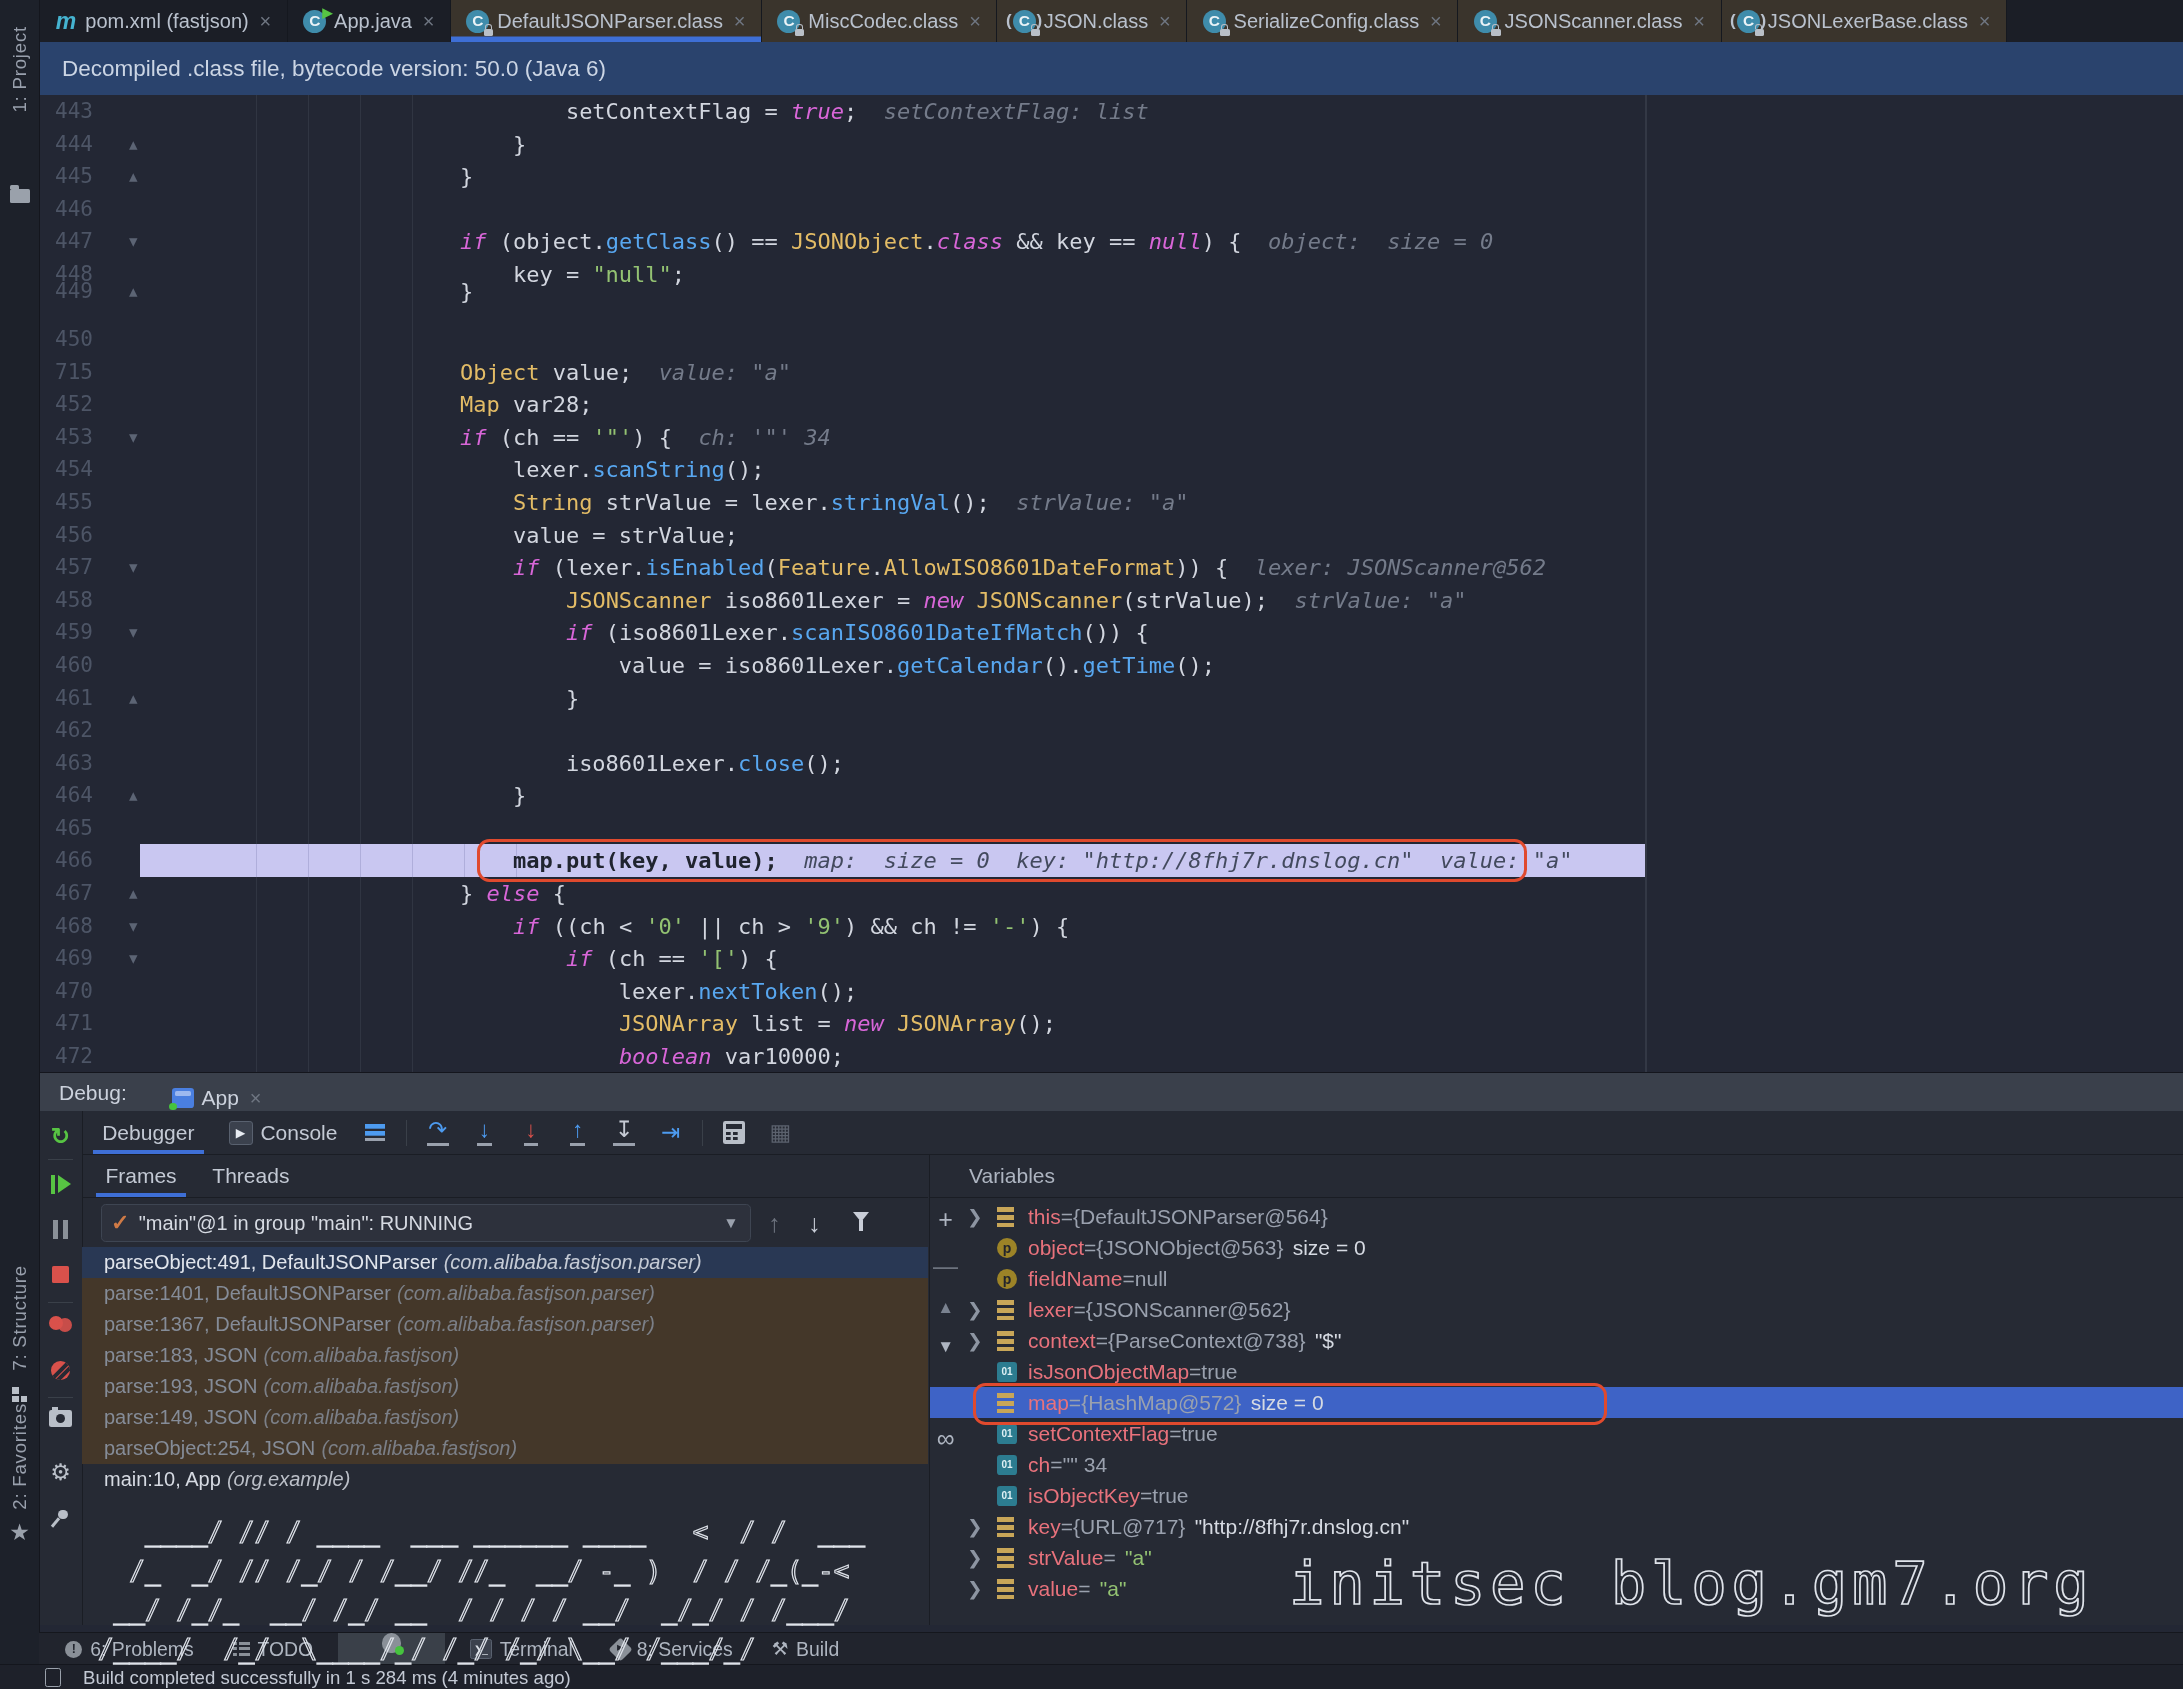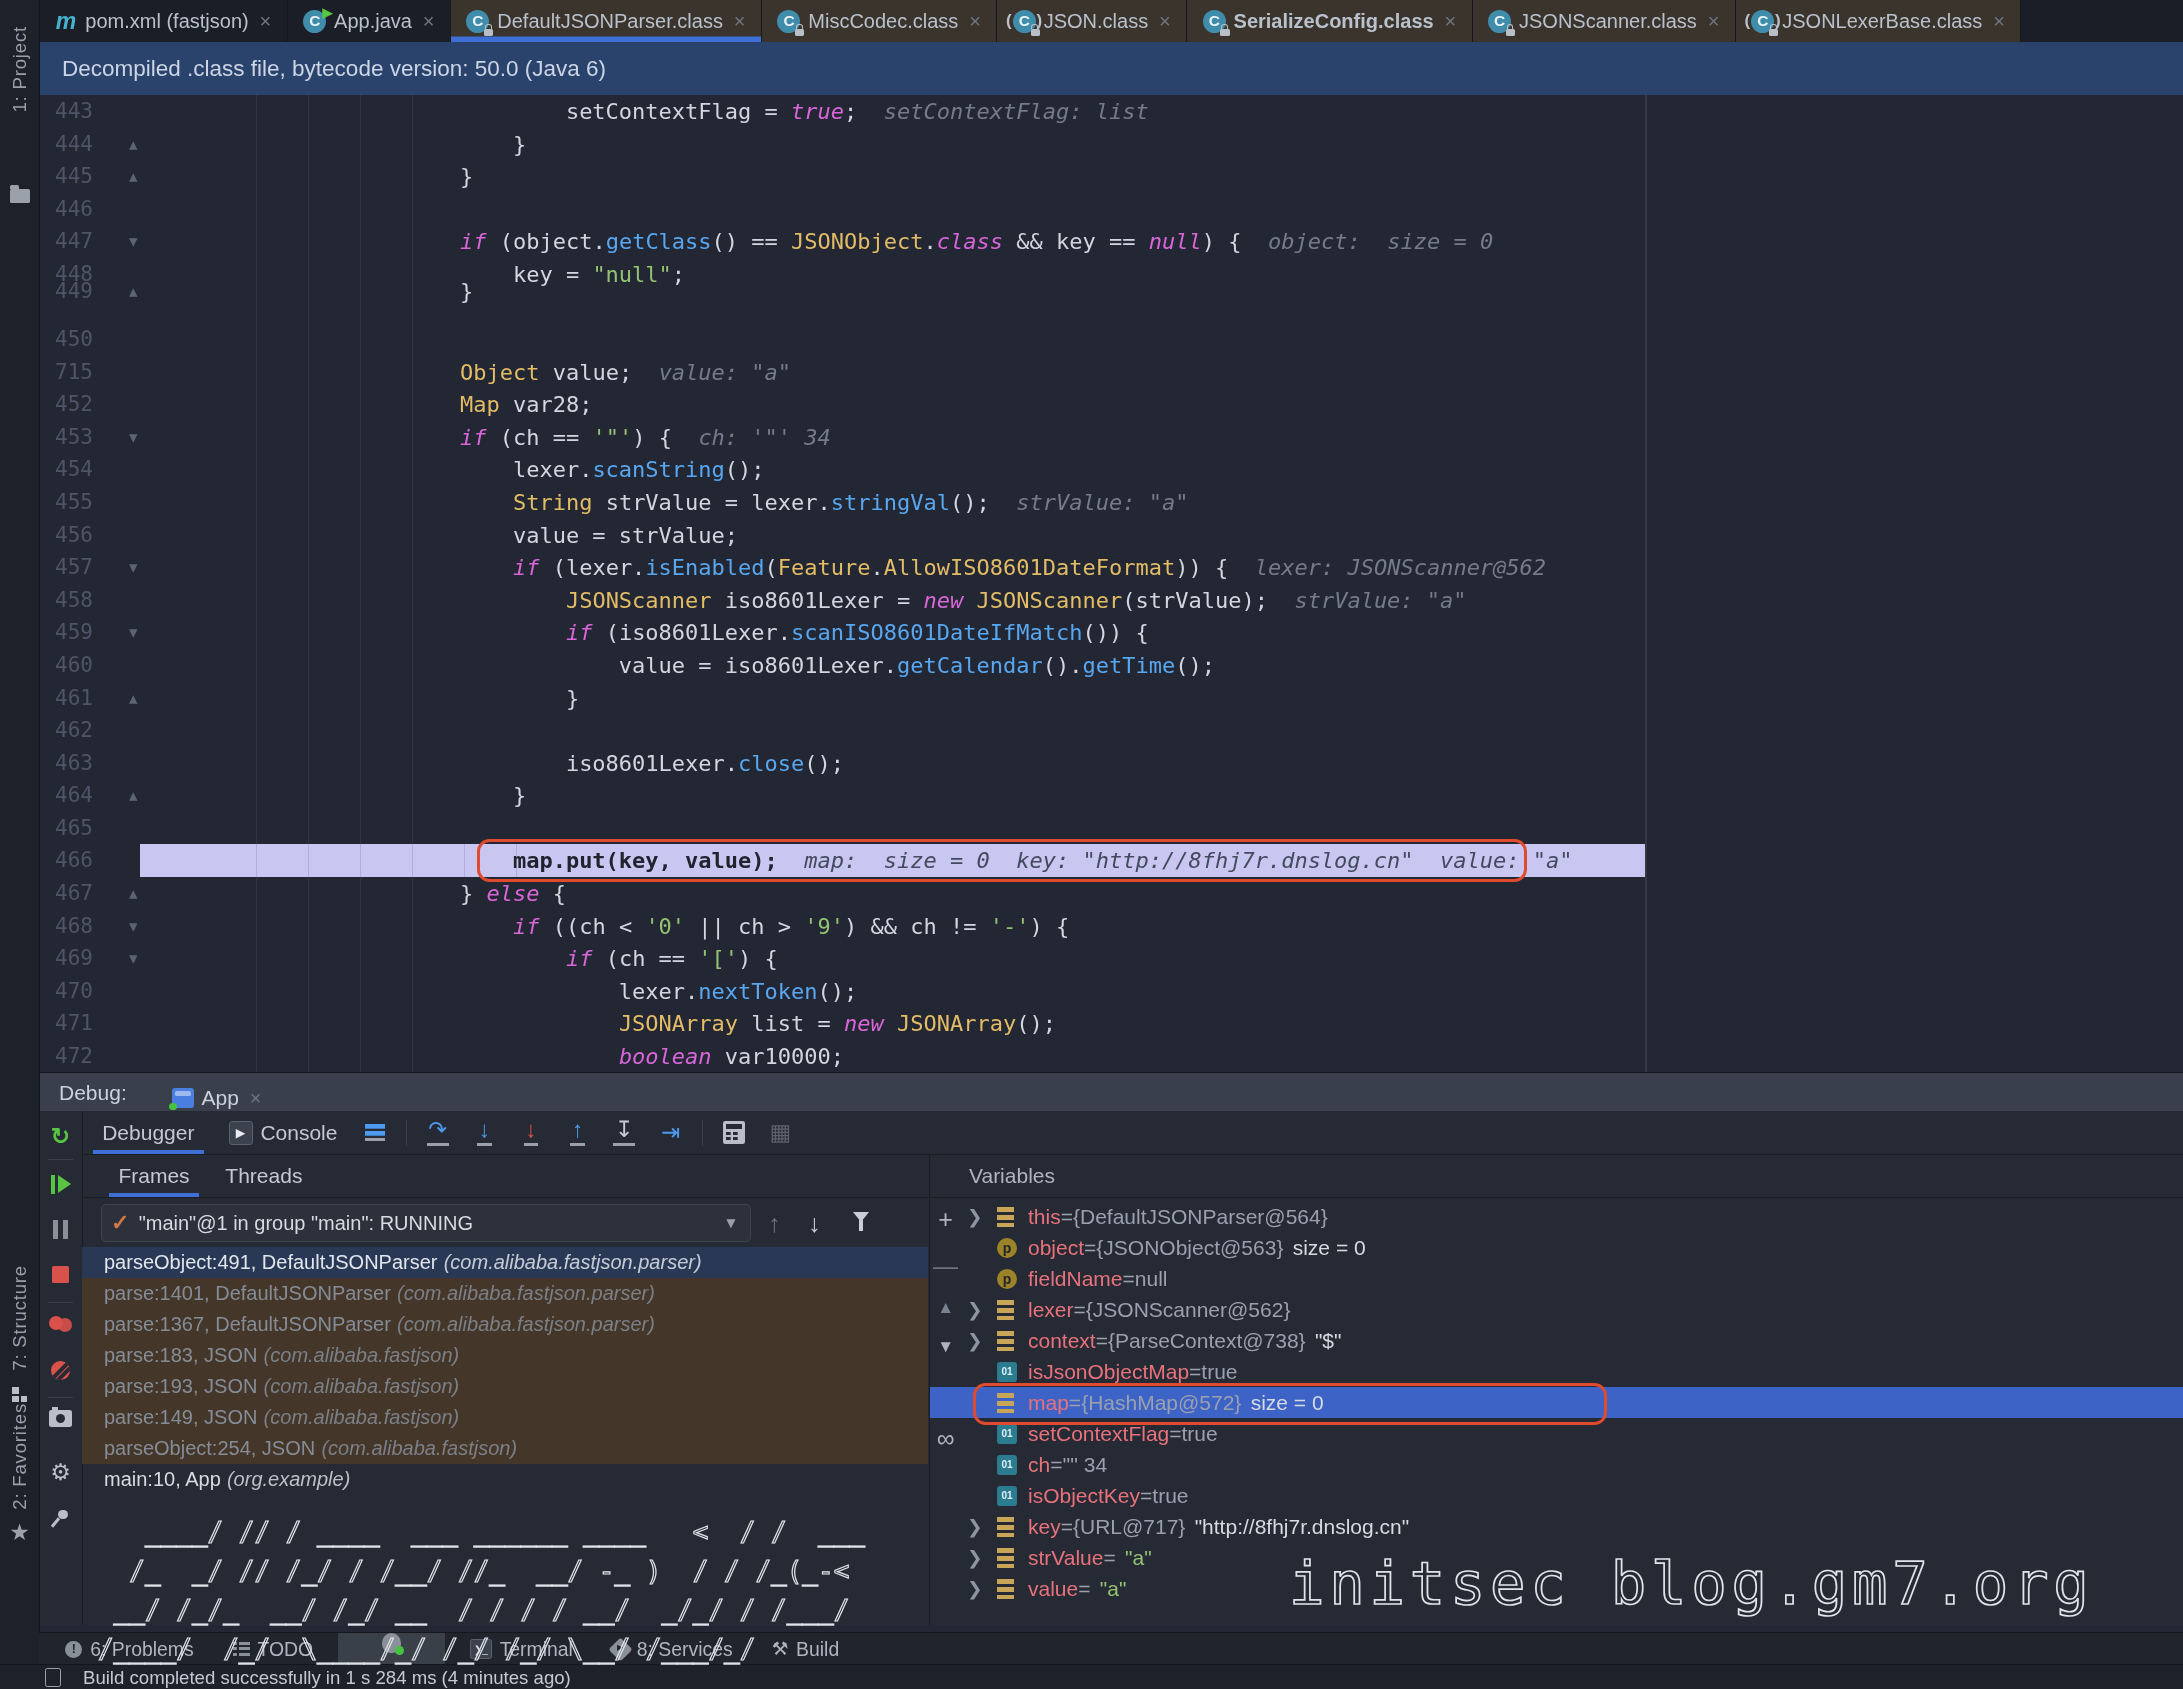--- a/index.html
+++ b/index.html
@@ -89,21 +89,21 @@
   .stepbar{border-bottom:3.9px solid #9aa1ad;padding:0 1.6px 0.8px 1.6px;font-size:22.5px;line-height:1;}
   .blue{color:#4d9bf0;} .red{color:#d9514b;} .green{color:#57c443;} .dim{color:#5c626e;}
   .vsep{width:0.8px;height:26px;background:#3a4049;margin:0 7.8px;}
   .calc{width:22px;height:23px;background:#b9bfc8;border-radius:2.3px;position:relative;}
   .calc::before{content:"";position:absolute;left:3.1px;top:3.1px;right:3.1px;height:4.7px;background:#262a34;}
   .calc::after{content:"";position:absolute;left:3.1px;top:11px;right:3.1px;bottom:3.1px;
         background:linear-gradient(#262a34 0 0) 0 0/4.7px 3.1px no-repeat,linear-gradient(#262a34 0 0) 7px 0/4.7px 3.1px no-repeat,
         linear-gradient(#262a34 0 0) 0 5.4px/4.7px 3.1px no-repeat,linear-gradient(#262a34 0 0) 7px 5.4px/4.7px 3.1px no-repeat;}
 
   #frames-panel{position:absolute;left:43px;top:43px;width:846px;height:471px;}
-  .ftabs{position:absolute;left:0;top:0;right:0;height:43px;display:flex;align-items:center;font-size:21px;color:#c3c9d4;border-bottom:0.8px solid #1a1d24;padding-left:13px;}
+  .ftabs{position:absolute;left:0;top:0;right:0;height:43px;display:flex;align-items:center;font-size:21px;color:#c3c9d4;border-bottom:0.8px solid #1a1d24;}
   .ftab{position:relative;height:43px;display:flex;align-items:center;padding:0 12.4px;margin-left:11px;}
   .ftab.active::after{content:"";position:absolute;left:3.1px;right:3.1px;bottom:0;height:3.9px;background:#3e6fd6;}
   #thread-row{position:absolute;left:0;top:44px;right:0;height:48px;}
   #thread-dd{position:absolute;left:18.6px;top:6.2px;width:648px;height:36px;background:#2d313c;border:0.8px solid #3e4552;
              border-radius:4.7px;display:flex;align-items:center;font-size:20px;color:#d6dae2;}
   #thread-dd .chk{color:#cf7a46;font-weight:bold;font-size:22px;margin:0 9.3px;}
   #thread-dd .caret{margin-left:auto;margin-right:11px;color:#9aa1ad;font-size:15.5px;}
   .thicon{position:absolute;top:11px;font-size:25px;}
   .funnel{position:absolute;top:14px;width:0;height:0;border-left:8.5px solid transparent;border-right:8.5px solid transparent;border-top:10px solid #c9ced8;}
   .funnel::after{content:"";position:absolute;left:-1.6px;top:-1.6px;width:3.1px;height:11px;background:#c9ced8;}
@@ -228,21 +228,21 @@
         <div style="display: inline;">MiscCodec.class</div>
         <div class="tclose">×</div>
       </div>
       <div class="tab library">
         <div class="cicon paren">C<div class="lockover"></div></div>
         <div style="display: inline;">JSON.class</div>
         <div class="tclose">×</div>
       </div>
       <div class="tab library">
         <div class="cicon">C<div class="lockover"></div></div>
-        <div style="display: inline; font-weight: bold;">SerializeConfig.class</div>
+        <div style="display: inline;">SerializeConfig.class</div>
         <div class="tclose">×</div>
       </div>
       <div class="tab library">
         <div class="cicon">C<div class="lockover"></div></div>
         <div style="display: inline;">JSONScanner.class</div>
         <div class="tclose">×</div>
       </div>
       <div class="tab library">
         <div class="cicon paren">C<div class="lockover"></div></div>
         <div style="display: inline;">JSONLexerBase.class</div>

